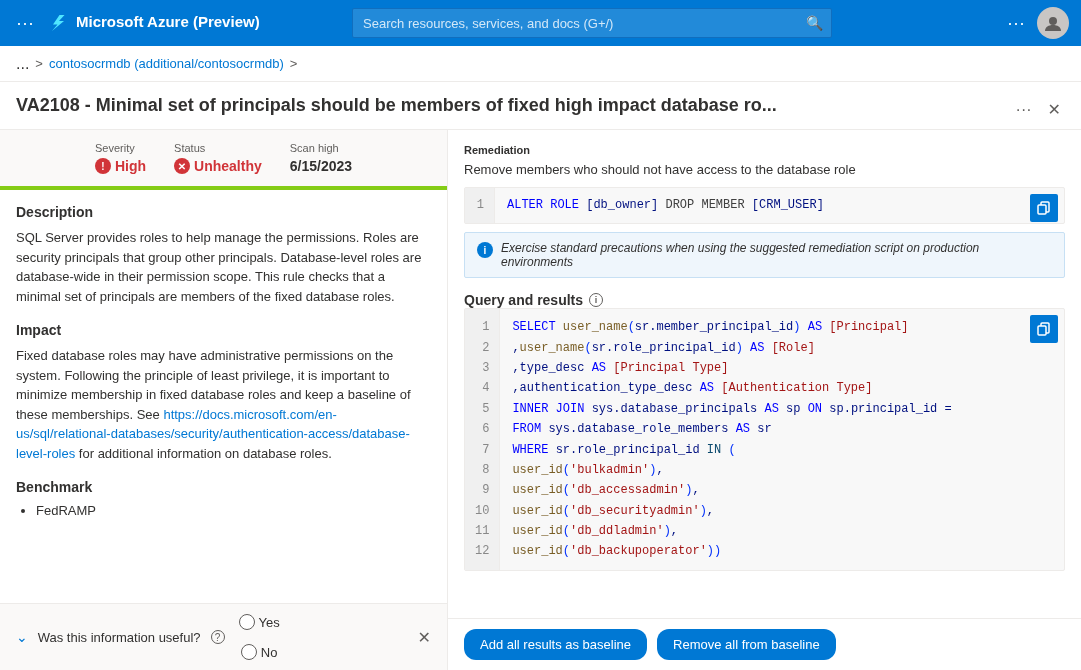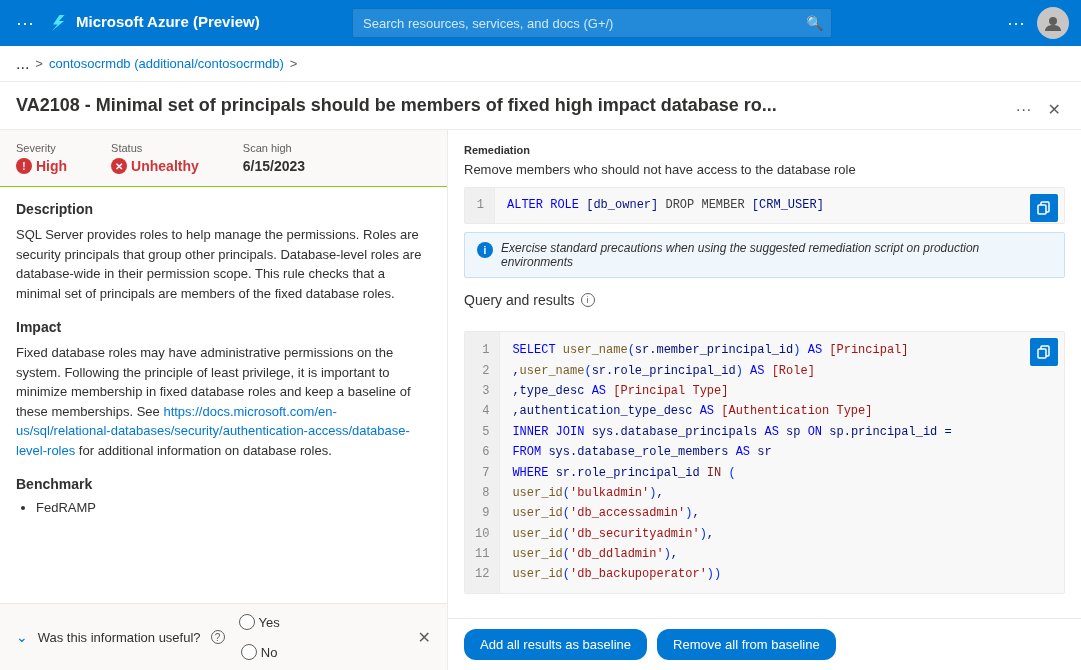--- a/index.html
+++ b/index.html
@@ -142,23 +142,24 @@
       border-right: 1px solid #edebe9;
       padding: 0;
       display: flex;
       flex-direction: column;
     }
 
     
     .meta-row {
       display: flex;
       padding: 12px 16px;
-      gap: 44px;
-      border-bottom: 1px solid #84cc16;
+      gap: 28px;
+      border-bottom: 4px solid #84cc16;
       background: #faf9f8;
+      justify-content: center;
     }
     .meta-item { display: flex; flex-direction: column; gap: 4px; }
     .meta-label { font-size: 11px; color: #605e5c; text-transform: none; }
     .meta-value {
       font-size: 14px;
       font-weight: 600;
       color: #323130;
       display: flex;
       align-items: center;
       gap: 5px;
@@ -347,23 +348,23 @@
       font-size: 10px;
       font-style: normal;
       font-weight: 700;
       flex-shrink: 0;
       margin-top: 1px;
     }
 
     
     .query-heading {
       font-size: 14px;
-      font-weight: 400;
-      color: #323130;
-      margin-bottom: 23px;
+      font-weight: 700;
+      color: #323130;
+      margin-bottom: 0;
       display: flex;
       align-items: center;
       gap: 6px;
     }
     .query-info-icon {
       width: 14px;
       height: 14px;
       border-radius: 50%;
       border: 1.5px solid #605e5c;
       display: inline-flex;
@@ -610,21 +611,21 @@
                 <div>11</div>
                 <div>12</div>
               </div>
               <div class="large-code-content">
                 <div><span style="color:#0000ff">SELECT</span> <span style="color:#795e26">user_name</span><span style="color:#0431fa">(</span><span style="color:#001080">sr.member_principal_id</span><span style="color:#0431fa">)</span> <span style="color:#0000ff">AS</span> <span style="color:#a31515">[Principal]</span></div>
                 <div><span style="color:#001080">     ,</span><span style="color:#795e26">user_name</span><span style="color:#0431fa">(</span><span style="color:#001080">sr.role_principal_id</span><span style="color:#0431fa">)</span> <span style="color:#0000ff">AS</span> <span style="color:#a31515">[Role]</span></div>
                 <div><span style="color:#001080">     ,type_desc </span><span style="color:#0000ff">AS</span> <span style="color:#a31515">[Principal Type]</span></div>
                 <div><span style="color:#001080">     ,authentication_type_desc </span><span style="color:#0000ff">AS</span> <span style="color:#a31515">[Authentication Type]</span></div>
                 <div><span style="color:#0000ff">INNER JOIN</span> <span style="color:#001080">sys.database_principals </span><span style="color:#0000ff">AS</span> <span style="color:#001080">sp </span><span style="color:#0000ff">ON</span> <span style="color:#001080">sp.principal_id =</span></div>
                 <div><span style="color:#0000ff">FROM</span> <span style="color:#001080">sys.database_role_members </span><span style="color:#0000ff">AS</span> <span style="color:#001080">sr</span></div>
-                <div><span style="color:#0000ff">WHERE</span> <span style="color:#001080">sr.role_principal_id </span><span style="color:#7f1d1d">IN</span> <span style="color:#0431fa">(</span></div>
+                <div><span style="color:#0000ff">WHERE</span> <span style="color:#001080">sr.role_principal_id </span><span style="color:#0c4a6e">IN</span> <span style="color:#0431fa">(</span></div>
                 <div><span style="color:#001080">          </span><span style="color:#795e26">user_id</span><span style="color:#0431fa">(</span><span style="color:#a31515">'bulkadmin'</span><span style="color:#0431fa">)</span><span style="color:#001080">,</span></div>
                 <div><span style="color:#001080">          </span><span style="color:#795e26">user_id</span><span style="color:#0431fa">(</span><span style="color:#a31515">'db_accessadmin'</span><span style="color:#0431fa">)</span><span style="color:#001080">,</span></div>
                 <div><span style="color:#001080">          </span><span style="color:#795e26">user_id</span><span style="color:#0431fa">(</span><span style="color:#a31515">'db_securityadmin'</span><span style="color:#0431fa">)</span><span style="color:#001080">,</span></div>
                 <div><span style="color:#001080">          </span><span style="color:#795e26">user_id</span><span style="color:#0431fa">(</span><span style="color:#a31515">'db_ddladmin'</span><span style="color:#0431fa">)</span><span style="color:#001080">,</span></div>
                 <div><span style="color:#001080">          </span><span style="color:#795e26">user_id</span><span style="color:#0431fa">(</span><span style="color:#a31515">'db_backupoperator'</span><span style="color:#0431fa">))</span></div>
               </div>
             </div>
             <button class="large-code-copy" title="Copy">
               <svg width="14" height="14" viewBox="0 0 14 14" fill="none">
                 <rect x="1" y="4" width="8" height="9" rx="1" stroke="white" stroke-width="1.5" fill="none"></rect>

